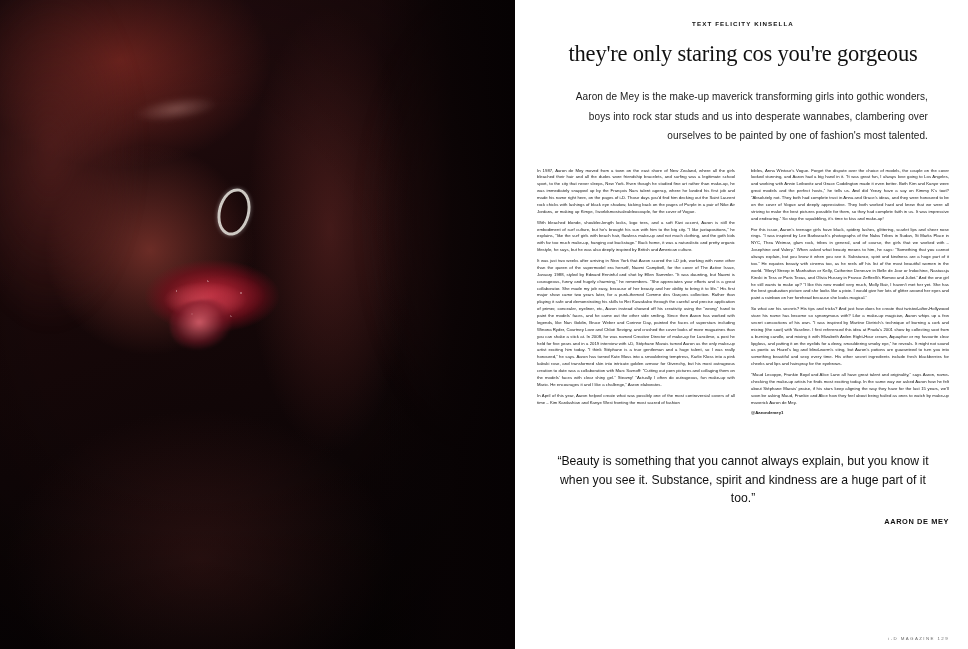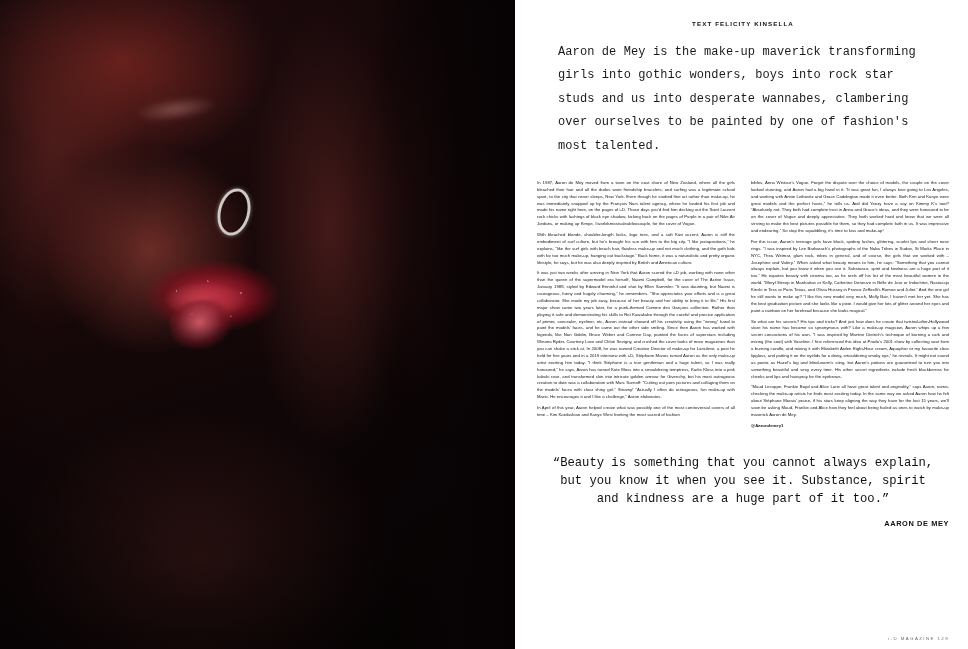--- a/index.html
+++ b/index.html
@@ -133,23 +133,23 @@
   .headline {
     text-align: center;
     font-family: "Liberation Serif", serif;
     font-size: 22.5px;
     font-weight: normal;
     color: #111;
     letter-spacing: -0.2px;
     margin: 0 0 20px 0;
   }
   .standfirst {
-    text-align: left;
-    font-family: Liberation Mono, monospace;
-    font-size: 12px;
+    text-align: right;
+    font-family: Liberation Sans, sans-serif;
+    font-size: 10px;
     line-height: 1.95;
     color: #1a1a1a;
     margin: 0 auto 22px auto;
     width: 370px;
     letter-spacing: 0.1px;
   }
   .columns {
     display: flex;
     gap: 16px;
     align-items: flex-start;
@@ -163,23 +163,23 @@
     text-align: justify;
     letter-spacing: 0.02px;
   }
   .col p {
     margin: 0 0 4px 0;
   }
   .handle {
     font-weight: bold;
   }
   .pullquote {
-    margin-top: 20px;
+    margin-top: 31px;
     text-align: center;
-    font-family: Liberation Mono, monospace;
+    font-family: Liberation Sans, sans-serif;
     font-size: 12.2px;
     line-height: 1.5;
     color: #111;
     padding: 0 14px;
   }
   .pullquote-attrib {
     text-align: right;
     font-family: "Liberation Sans", sans-serif;
     font-size: 7.4px;
     font-weight: bold;
@@ -212,20 +212,21 @@
       <div class="tongue"></div>
       <div class="vignette"></div>
       <div class="right-fade"></div>
     </div>
   </div>
 
   <div class="text-page">
 
     <div class="credit">TEXT FELICITY KINSELLA</div>
 
+    <h1 class="headline">they're only staring cos you're gorgeous</h1>
 
     <div class="standfirst">Aaron de Mey is the make-up maverick transforming girls into gothic wonders, boys into rock star studs and us into desperate wannabes, clambering over ourselves to be painted by one of fashion's most talented.</div>
 
     <div class="columns">
       <div class="col">
         <p>In 1987, Aaron de Mey moved from a town on the east shore of New Zealand, where all the girls bleached their hair and all the dudes wore friendship bracelets, and surfing was a legitimate school sport, to the city that never sleeps, New York. Even though he studied fine art rather than make-up, he was immediately snapped up by the François Nars talent agency, where he landed his first job and made his name right here, on the pages of i-D. Those days you'd find him decking out the Saint Laurent rock chicks with lashings of black eye shadow, kicking back on the pages of Purple in a pair of Nike Air Jordans, or making up Kimye, #worldsmostsaleableocouple, for the cover of Vogue.</p>
         <p>With bleached blonde, shoulder-length locks, logo tees, and a soft Kiwi accent, Aaron is still the embodiment of surf culture, but he's brought his sun with him to the big city. “I like juxtapositions,” he explains, “like the surf girls with beach hair, flawless make-up and not much clothing, and the goth kids with far too much make-up, hanging out backstage.” Back home, it was a naturalistic and pretty organic lifestyle, he says, but he was also deeply inspired by British and American culture.</p>
         <p>It was just two weeks after arriving in New York that Aaron scored the i-D job, working with none other than the queen of the supermodel era herself, Naomi Campbell, for the cover of The Active Issue, January 1988, styled by Edward Enninful and shot by Ellen Sammler. “It was daunting, but Naomi is courageous, funny and hugely charming,” he remembers. “She appreciates your efforts and is a great collaborator. She made my job easy, because of her beauty and her ability to bring it to life.” His first major show came two years later, for a punk-themed Comme des Garçons collection. Rather than playing it safe and demonstrating his skills to Rei Kawakubo through the careful and precise application of primer, concealer, eyeliner, etc, Aaron instead showed off his creativity using the “wrong” hand to paint the models' faces, and he came out the other side smiling. Since then Aaron has worked with legends, like Nan Goldin, Bruce Weber and Corinne Day, painted the faces of superstars including Winona Ryder, Courtney Love and Chloë Sevigny, and crushed the cover looks of more magazines than you can shake a stick at. In 2008, he was named Creative Director of make-up for Lancôme, a post he held for five years and in a 2019 interview with i-D, Stéphane Marais turned Aaron as the only make-up artist exciting him today. “I think Stéphane is a true gentleman and a huge talent, so I was really honoured,” he says. Aaron has turned Kate Moss into a smouldering temptress, Karlie Kloss into a pink kabuki rose, and transformed skin into intricate golden armour for Givenchy, but his most outrageous creation to date was a collaboration with Marc Sarnoff: “Cutting out porn pictures and collaging them on the models' faces with clear shiny gel.” Steamy! “Actually I often do outrageous, fun make-up with Mario. He encourages it and I like a challenge,” Aaron elaborates.</p>
         <p>In April of this year, Aaron helped create what was possibly one of the most controversial covers of all time – Kim Kardashian and Kanye West fronting the most sacred of fashion</p>
       </div>

